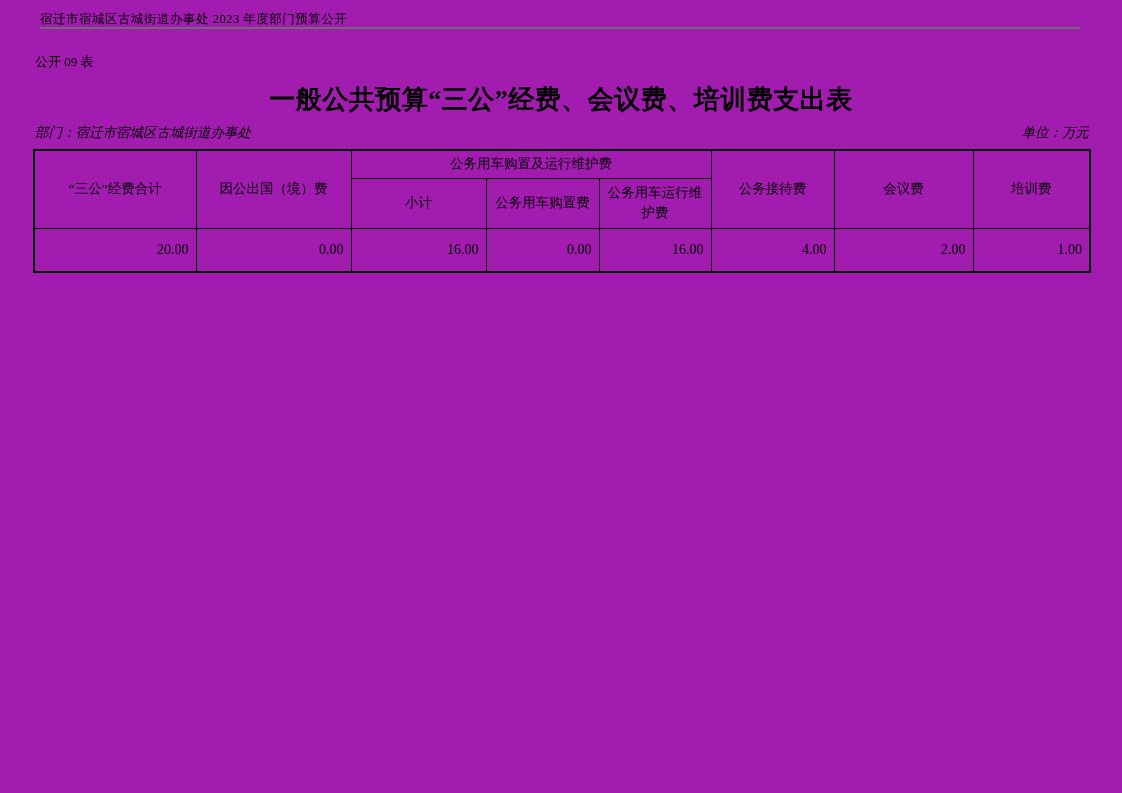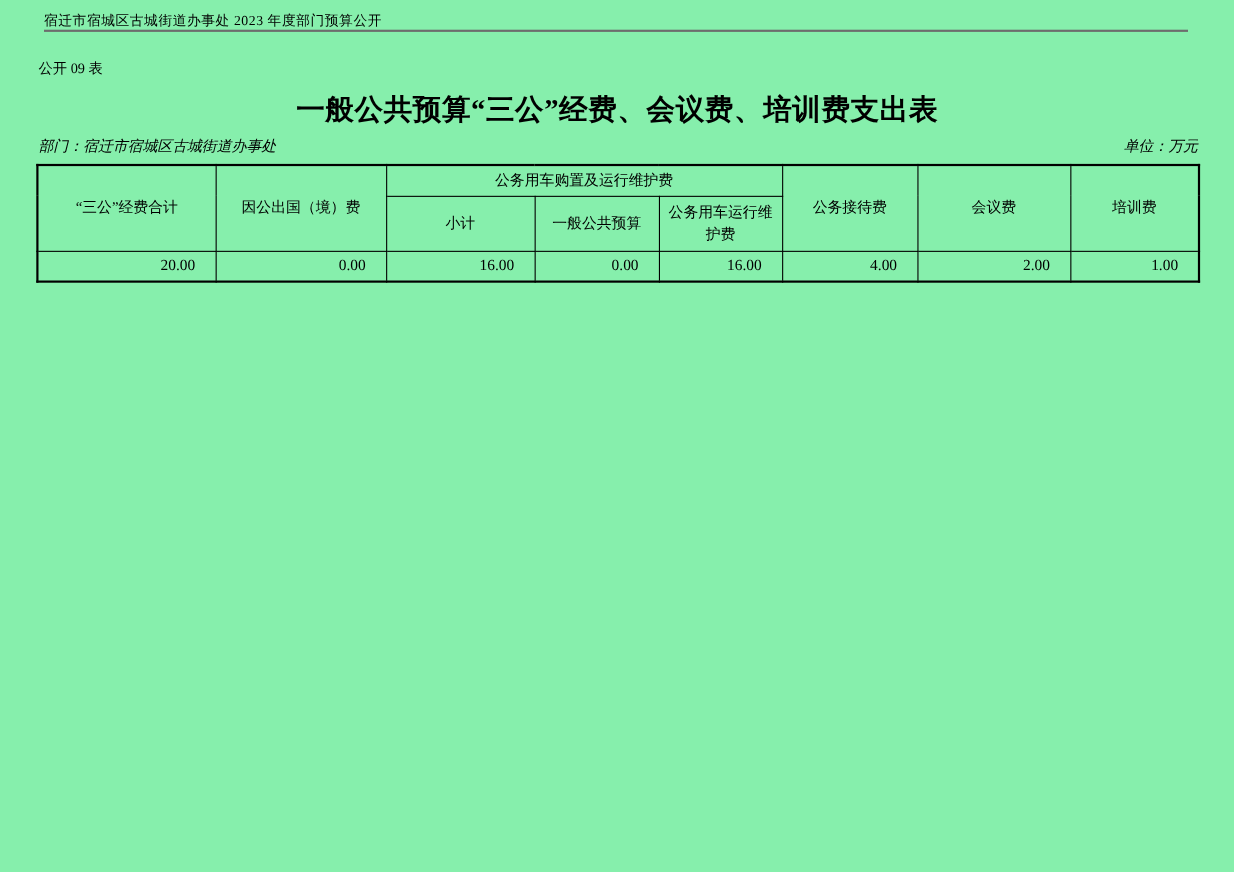--- a/index.html
+++ b/index.html
@@ -5,21 +5,21 @@
   * { margin:0; padding:0; box-sizing:border-box; }
   body {
     font-family: "Liberation Serif", "DejaVu Serif", serif;
     color:#000;
     background:#ffffff;
   }
   .page {
     position:relative;
     width:1122px;
     height:793px;
-    background:#86efac;
+    background:#a21caf;
     overflow:hidden;
   }
   .doc-header {
     position:absolute;
     left:40px; top:11px;
     font-size:12.5px;
     letter-spacing:0.5px;
     white-space:nowrap;
   }
   .header-rule {
@@ -69,22 +69,22 @@
     text-align:center;
     vertical-align:middle;
     padding:2px 6px;
     line-height:1.5;
   }
   .row-group th { height:28px; }
   .row-sub th { height:50px; }
   td.val {
     font-size:14px;
     text-align:right;
-    padding:3px 18px;
-    height:28px;
+    padding:3px 7px;
+    height:44px;
     vertical-align:middle;
     white-space:nowrap;
   }
   .page-number {
     position:absolute;
     left:0; top:756px;
     width:1122px;
     text-align:center;
     font-size:12.5px;
     letter-spacing:1px;
@@ -122,21 +122,21 @@
       <tr class="row-group">
         <th class="hdr" rowspan="2">“三公”经费合计</th>
         <th class="hdr" rowspan="2">因公出国（境）费</th>
         <th class="hdr" colspan="3">公务用车购置及运行维护费</th>
         <th class="hdr" rowspan="2">公务接待费</th>
         <th class="hdr" rowspan="2">会议费</th>
         <th class="hdr" rowspan="2">培训费</th>
       </tr>
       <tr class="row-sub">
         <th class="hdr">小计</th>
-        <th class="hdr">一般公共预算</th>
+        <th class="hdr">公务用车购置费</th>
         <th class="hdr">公务用车运行维护费</th>
       </tr>
     </thead>
     <tbody>
       <tr class="row-data">
         <td class="val">20.00</td>
         <td class="val">0.00</td>
         <td class="val">16.00</td>
         <td class="val">0.00</td>
         <td class="val">16.00</td>

